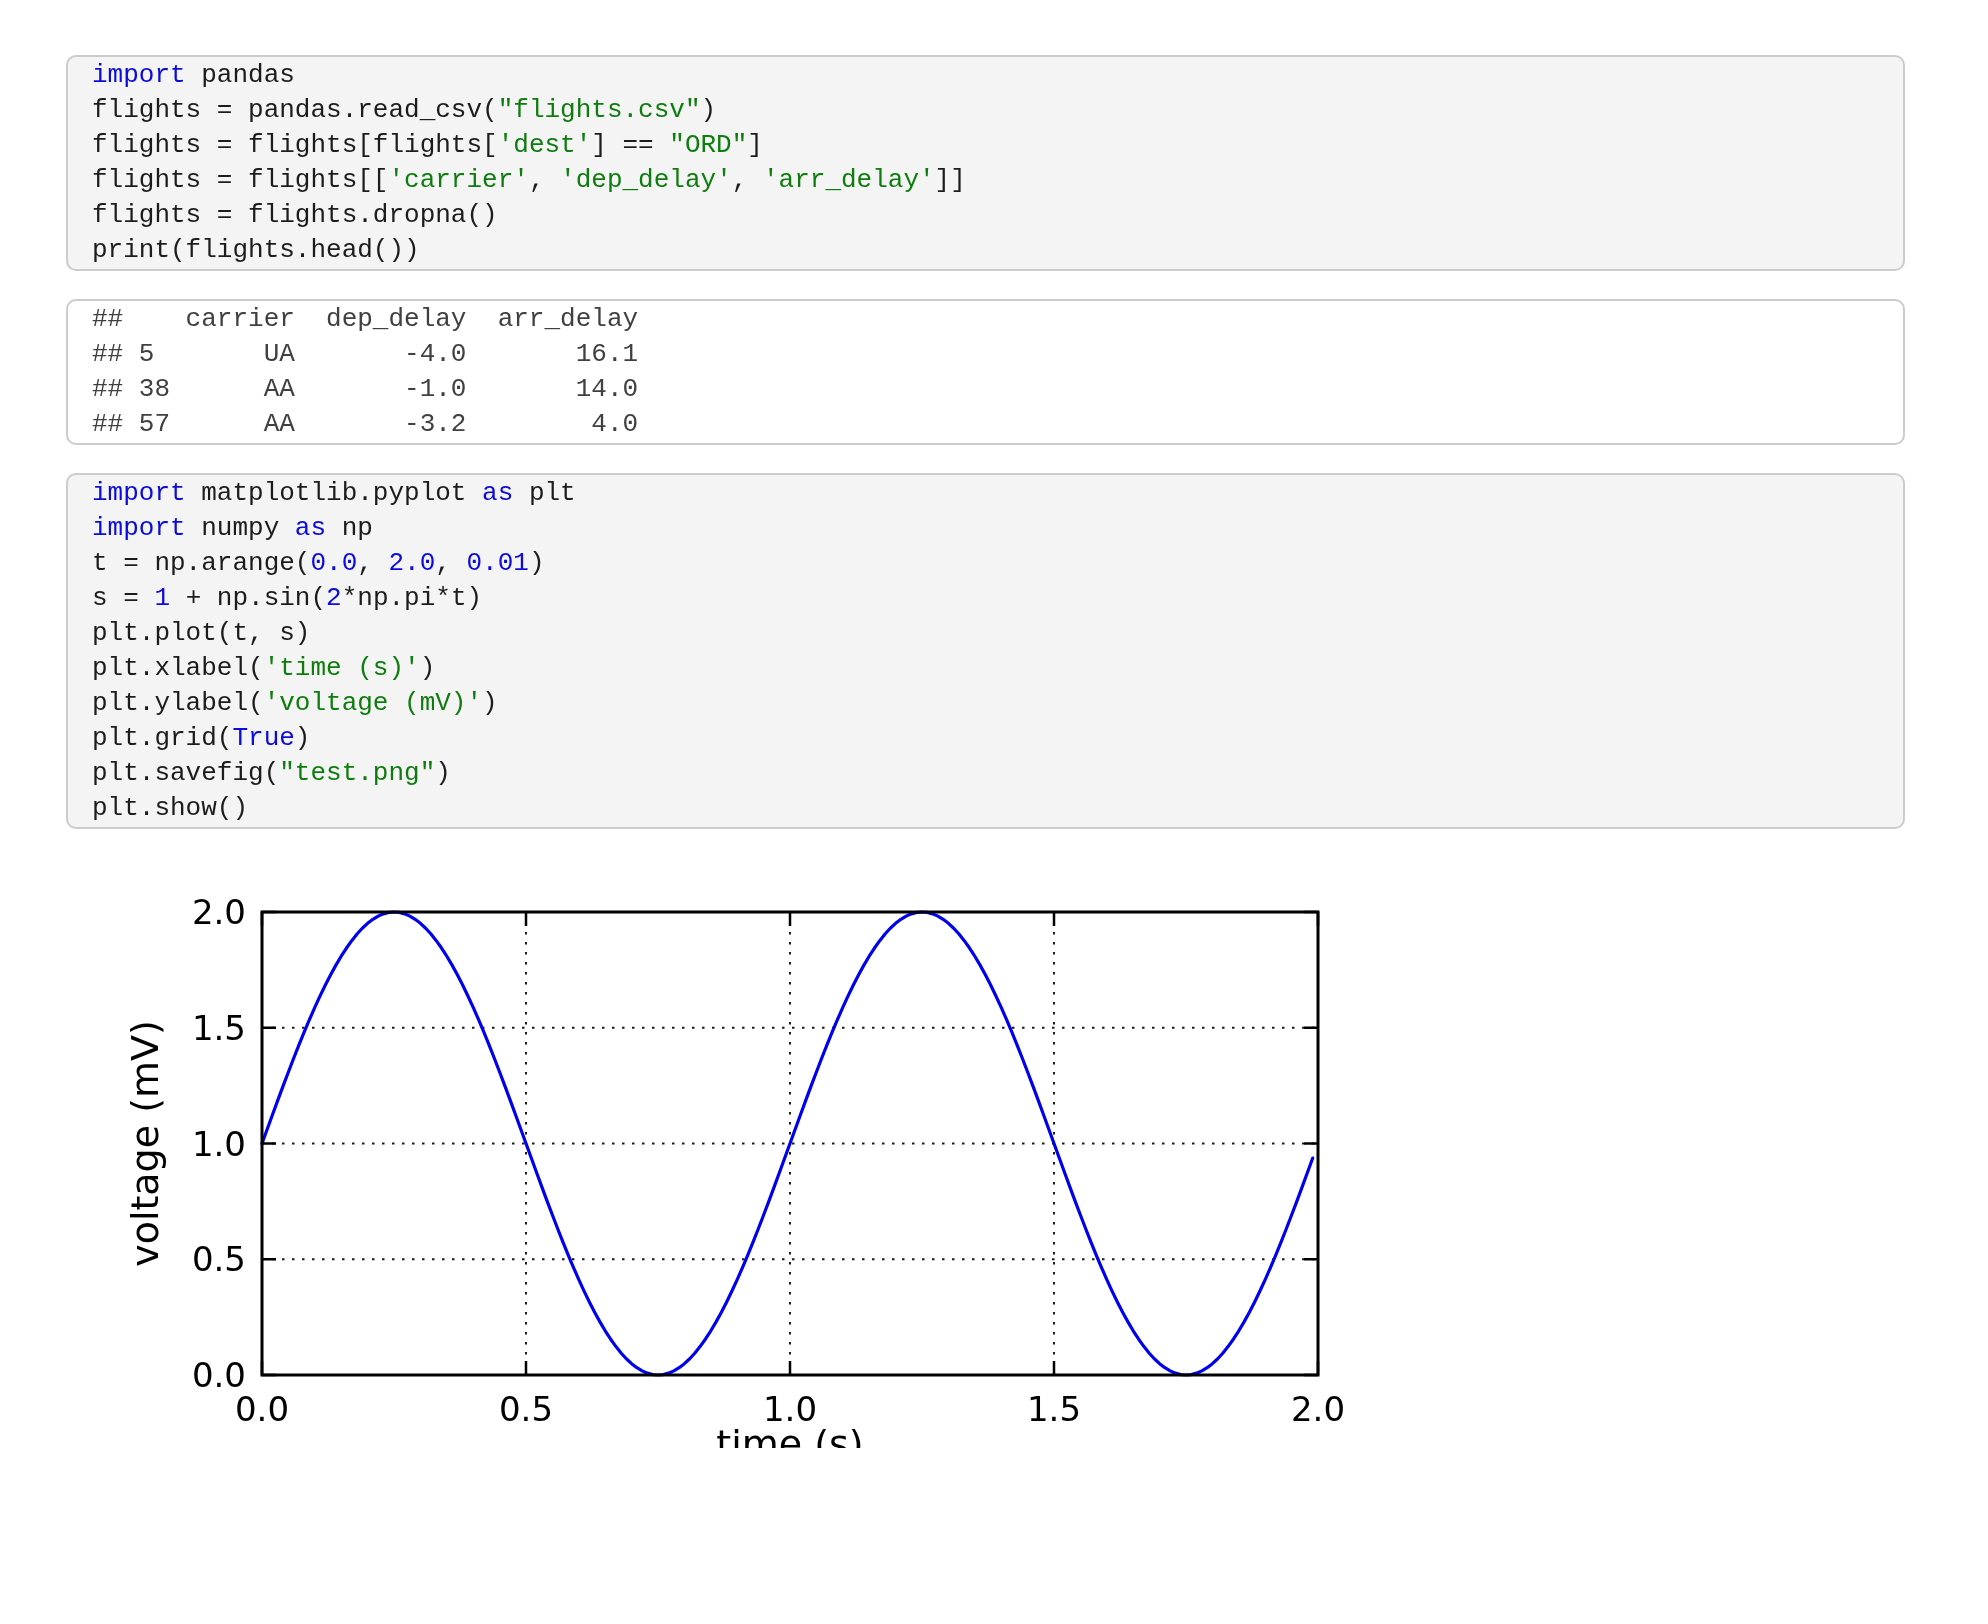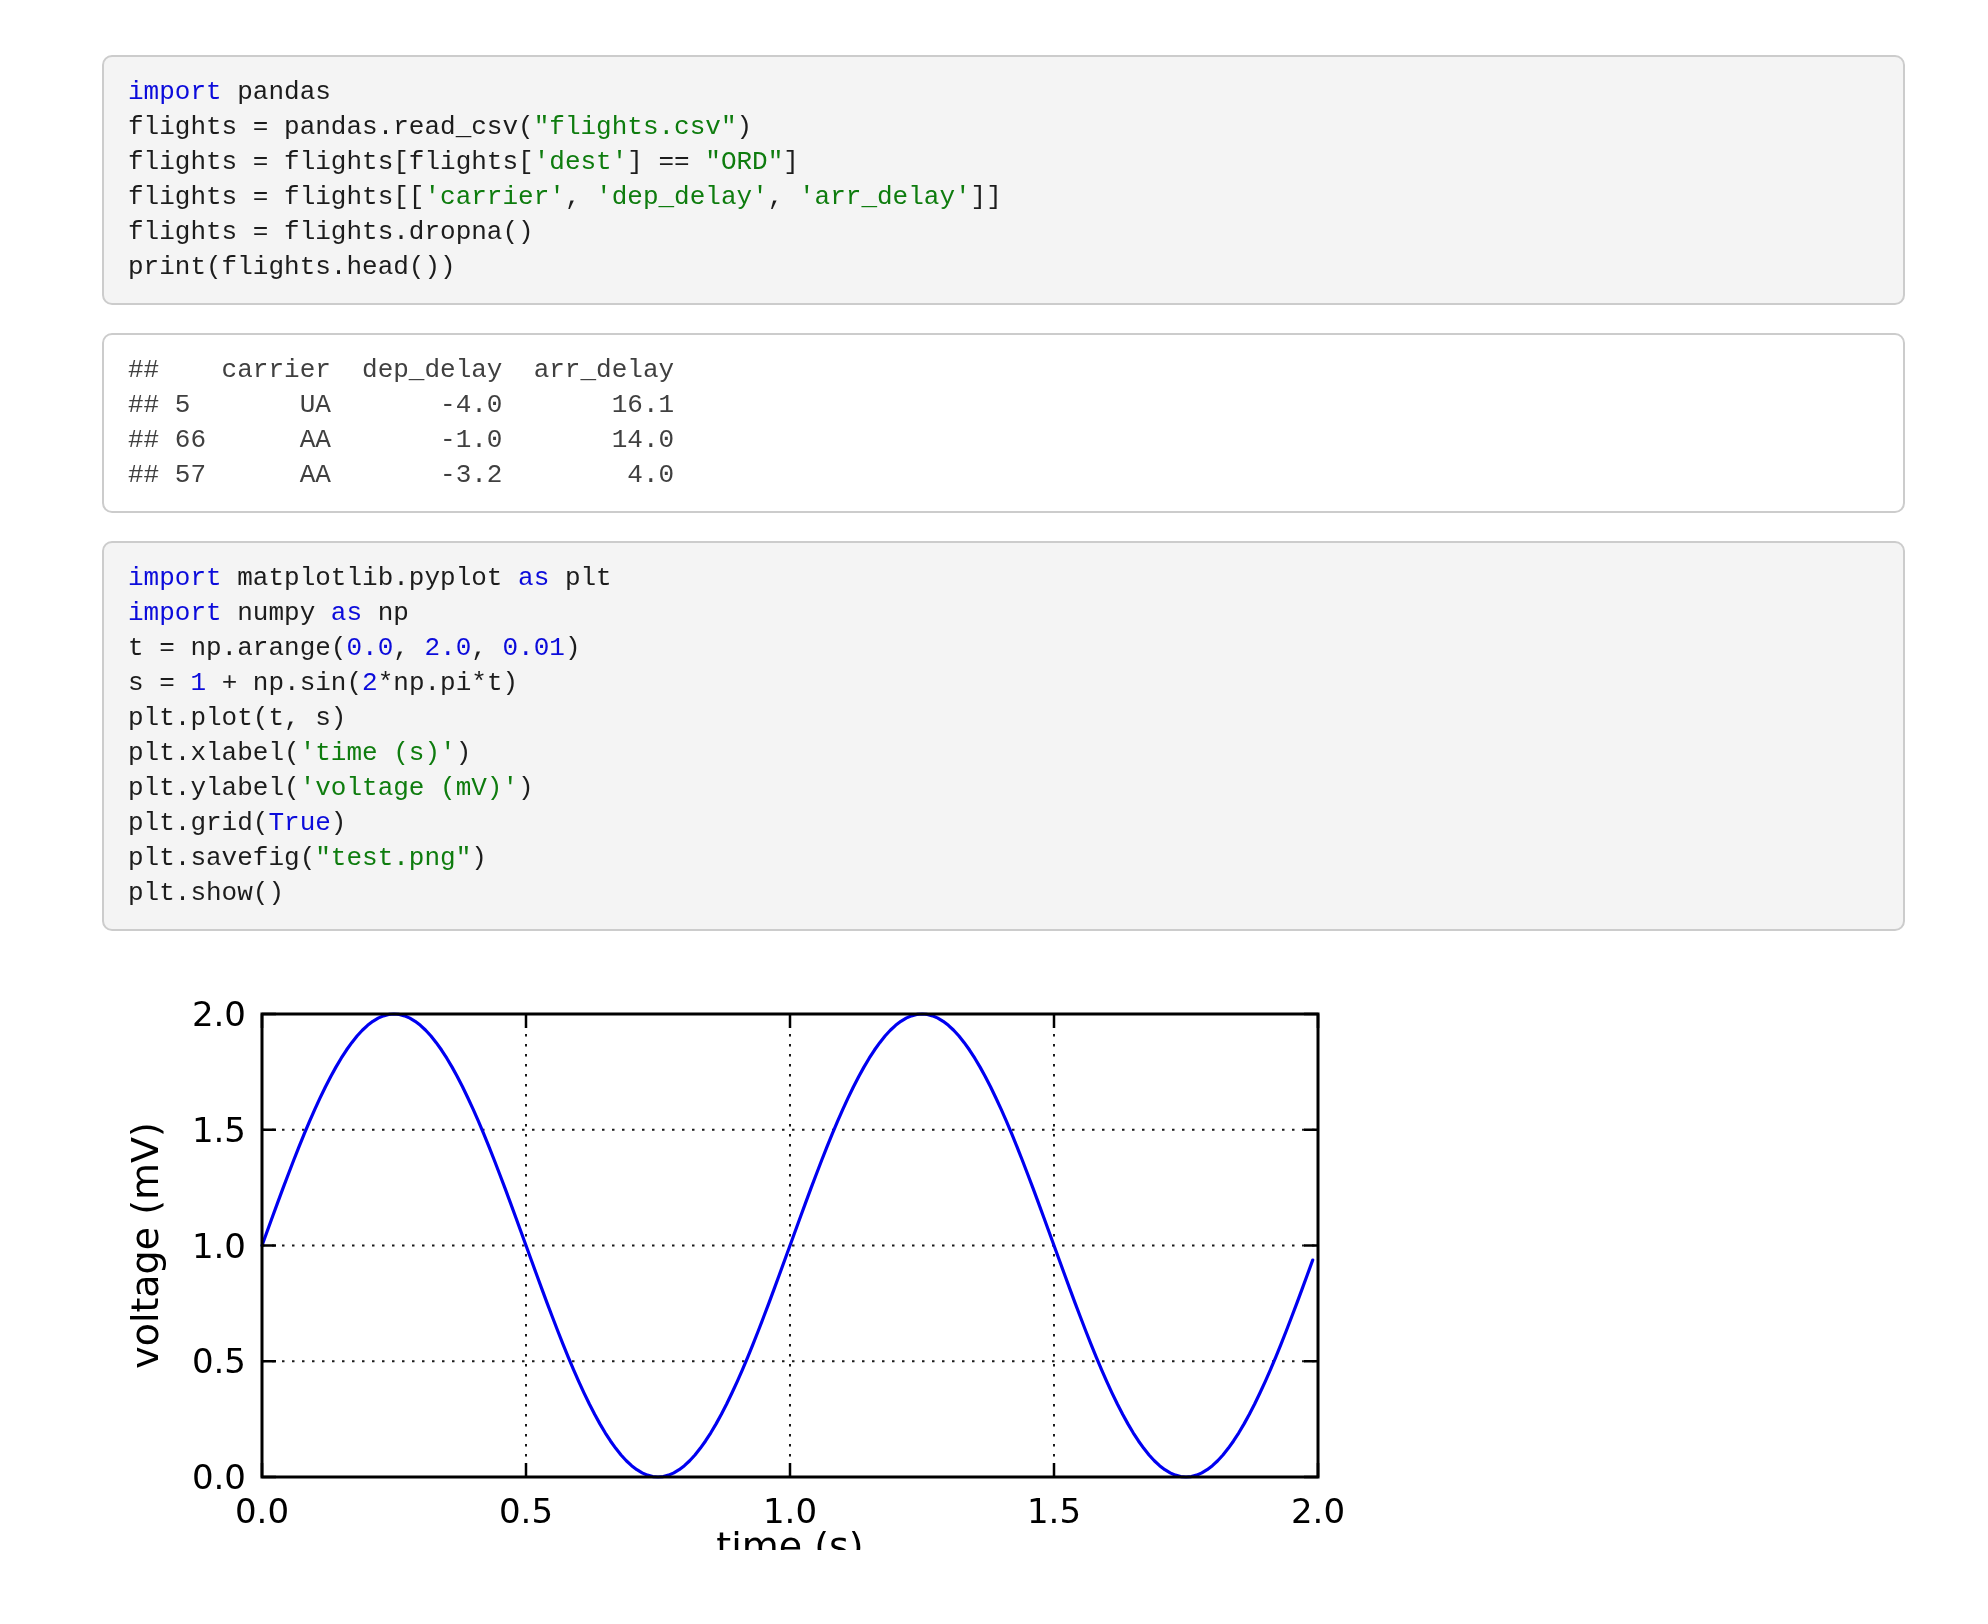--- a/index.html
+++ b/index.html
@@ -1,21 +1,21 @@
 <!DOCTYPE html>
 <html><head>
 <meta charset="utf-8">
 <style>
   html,body{margin:0;padding:0;background:#ffffff;}
   body{width:1988px;height:1624px;overflow:hidden;font-family:"Liberation Sans",sans-serif;}
   .doc{padding-top:55px;}
   pre.chunk{
     box-sizing:border-box;
-    margin:0 83px 28px 102px;
-    padding:18px 24px;
+    margin:0 83px 28px 66px;
+    padding:1px 24px;
     font-family:"Liberation Mono",monospace;
     font-size:26px;
     line-height:35px;
     border:2px solid #cccccc;
     border-radius:10px;
     background:#f4f4f4;
     color:#1c1c1c;
     white-space:pre;
     overflow:hidden;
   }
@@ -25,21 +25,21 @@
   .num{color:#0b0bdb;}
   .str{color:#0e7c0e;}
   svg.figure{display:block;margin-top:28px;}
   svg.figure text{font-family:"DejaVu Sans","Liberation Sans",sans-serif;fill:#000000;}
 </style>
 </head>
 <body>
 
 <div class="doc">
   <pre class="chunk code" id="code1"><span class="ln"><span class="kw">import</span><span> pandas</span></span><span class="ln"><span>flights = pandas.read_csv(</span><span class="str">"flights.csv"</span><span>)</span></span><span class="ln"><span>flights = flights[flights[</span><span class="str">'dest'</span><span>] == </span><span class="str">"ORD"</span><span>]</span></span><span class="ln"><span>flights = flights[[</span><span class="str">'carrier'</span><span>, </span><span class="str">'dep_delay'</span><span>, </span><span class="str">'arr_delay'</span><span>]]</span></span><span class="ln"><span>flights = flights.dropna()</span></span><span class="ln"><span>print(flights.head())</span></span></pre>
-  <pre class="chunk output" id="out1"><span class="ln">##    carrier  dep_delay  arr_delay</span><span class="ln">## 5       UA       -4.0       16.1</span><span class="ln">## 66      AA       -1.0       14.0</span><span class="ln">## 57      AA       -3.2        4.0</span></pre>
+  <pre class="chunk output" id="out1"><span class="ln">##    carrier  dep_delay  arr_delay</span><span class="ln">## 5       UA       -4.0       16.1</span><span class="ln">## 38      AA       -1.0       14.0</span><span class="ln">## 57      AA       -3.2        4.0</span></pre>
   <pre class="chunk code" id="code2"><span class="ln"><span class="kw">import</span><span> matplotlib.pyplot </span><span class="kw">as</span><span> plt</span></span><span class="ln"><span class="kw">import</span><span> numpy </span><span class="kw">as</span><span> np</span></span><span class="ln"><span>t = np.arange(</span><span class="num">0.0</span><span>, </span><span class="num">2.0</span><span>, </span><span class="num">0.01</span><span>)</span></span><span class="ln"><span>s = </span><span class="num">1</span><span> + np.sin(</span><span class="num">2</span><span>*np.pi*t)</span></span><span class="ln"><span>plt.plot(t, s)</span></span><span class="ln"><span>plt.xlabel(</span><span class="str">'time (s)'</span><span>)</span></span><span class="ln"><span>plt.ylabel(</span><span class="str">'voltage (mV)'</span><span>)</span></span><span class="ln"><span>plt.grid(</span><span class="kw">True</span><span>)</span></span><span class="ln"><span>plt.savefig(</span><span class="str">"test.png"</span><span>)</span></span><span class="ln"><span>plt.show()</span></span></pre>
   <svg class="figure" id="plot" width="1988" height="591" viewBox="0 0 1988 591">
       <line x1="526" y1="55" x2="526" y2="518" stroke="#1b1b1b" stroke-width="2" stroke-dasharray="2.5 7.5"></line>
       <line x1="790" y1="55" x2="790" y2="518" stroke="#1b1b1b" stroke-width="2" stroke-dasharray="2.5 7.5"></line>
       <line x1="1054" y1="55" x2="1054" y2="518" stroke="#1b1b1b" stroke-width="2" stroke-dasharray="2.5 7.5"></line>
       <line x1="262" y1="402.25" x2="1318" y2="402.25" stroke="#1b1b1b" stroke-width="2" stroke-dasharray="2.5 7.5"></line>
       <line x1="262" y1="286.5" x2="1318" y2="286.5" stroke="#1b1b1b" stroke-width="2" stroke-dasharray="2.5 7.5"></line>
       <line x1="262" y1="170.75" x2="1318" y2="170.75" stroke="#1b1b1b" stroke-width="2" stroke-dasharray="2.5 7.5"></line>
       <path d="M262.00 286.50 L267.28 271.96 L272.56 257.49 L277.84 243.12 L283.12 228.93 L288.40 214.96 L293.68 201.28 L298.96 187.93 L304.24 174.97 L309.52 162.46 L314.80 150.43 L320.08 138.94 L325.36 128.03 L330.64 117.74 L335.92 108.13 L341.20 99.21 L346.48 91.04 L351.76 83.64 L357.04 77.03 L362.32 71.26 L367.60 66.33 L372.88 62.27 L378.16 59.10 L383.44 56.83 L388.72 55.46 L394.00 55.00 L399.28 55.46 L404.56 56.83 L409.84 59.10 L415.12 62.27 L420.40 66.33 L425.68 71.26 L430.96 77.03 L436.24 83.64 L441.52 91.04 L446.80 99.21 L452.08 108.13 L457.36 117.74 L462.64 128.03 L467.92 138.94 L473.20 150.43 L478.48 162.46 L483.76 174.97 L489.04 187.93 L494.32 201.28 L499.60 214.96 L504.88 228.93 L510.16 243.12 L515.44 257.49 L520.72 271.96 L526.00 286.50 L531.28 301.04 L536.56 315.51 L541.84 329.88 L547.12 344.07 L552.40 358.04 L557.68 371.72 L562.96 385.07 L568.24 398.03 L573.52 410.54 L578.80 422.57 L584.08 434.06 L589.36 444.97 L594.64 455.26 L599.92 464.87 L605.20 473.79 L610.48 481.96 L615.76 489.36 L621.04 495.97 L626.32 501.74 L631.60 506.67 L636.88 510.73 L642.16 513.90 L647.44 516.17 L652.72 517.54 L658.00 518.00 L663.28 517.54 L668.56 516.17 L673.84 513.90 L679.12 510.73 L684.40 506.67 L689.68 501.74 L694.96 495.97 L700.24 489.36 L705.52 481.96 L710.80 473.79 L716.08 464.87 L721.36 455.26 L726.64 444.97 L731.92 434.06 L737.20 422.57 L742.48 410.54 L747.76 398.03 L753.04 385.07 L758.32 371.72 L763.60 358.04 L768.88 344.07 L774.16 329.88 L779.44 315.51 L784.72 301.04 L790.00 286.50 L795.28 271.96 L800.56 257.49 L805.84 243.12 L811.12 228.93 L816.40 214.96 L821.68 201.28 L826.96 187.93 L832.24 174.97 L837.52 162.46 L842.80 150.43 L848.08 138.94 L853.36 128.03 L858.64 117.74 L863.92 108.13 L869.20 99.21 L874.48 91.04 L879.76 83.64 L885.04 77.03 L890.32 71.26 L895.60 66.33 L900.88 62.27 L906.16 59.10 L911.44 56.83 L916.72 55.46 L922.00 55.00 L927.28 55.46 L932.56 56.83 L937.84 59.10 L943.12 62.27 L948.40 66.33 L953.68 71.26 L958.96 77.03 L964.24 83.64 L969.52 91.04 L974.80 99.21 L980.08 108.13 L985.36 117.74 L990.64 128.03 L995.92 138.94 L1001.20 150.43 L1006.48 162.46 L1011.76 174.97 L1017.04 187.93 L1022.32 201.28 L1027.60 214.96 L1032.88 228.93 L1038.16 243.12 L1043.44 257.49 L1048.72 271.96 L1054.00 286.50 L1059.28 301.04 L1064.56 315.51 L1069.84 329.88 L1075.12 344.07 L1080.40 358.04 L1085.68 371.72 L1090.96 385.07 L1096.24 398.03 L1101.52 410.54 L1106.80 422.57 L1112.08 434.06 L1117.36 444.97 L1122.64 455.26 L1127.92 464.87 L1133.20 473.79 L1138.48 481.96 L1143.76 489.36 L1149.04 495.97 L1154.32 501.74 L1159.60 506.67 L1164.88 510.73 L1170.16 513.90 L1175.44 516.17 L1180.72 517.54 L1186.00 518.00 L1191.28 517.54 L1196.56 516.17 L1201.84 513.90 L1207.12 510.73 L1212.40 506.67 L1217.68 501.74 L1222.96 495.97 L1228.24 489.36 L1233.52 481.96 L1238.80 473.79 L1244.08 464.87 L1249.36 455.26 L1254.64 444.97 L1259.92 434.06 L1265.20 422.57 L1270.48 410.54 L1275.76 398.03 L1281.04 385.07 L1286.32 371.72 L1291.60 358.04 L1296.88 344.07 L1302.16 329.88 L1307.44 315.51 L1312.72 301.04" fill="none" stroke="#0000f0" stroke-width="3.2" stroke-linejoin="round" stroke-linecap="round"></path>
       <rect x="262" y="55" width="1056" height="463" fill="none" stroke="#000000" stroke-width="3"></rect>

